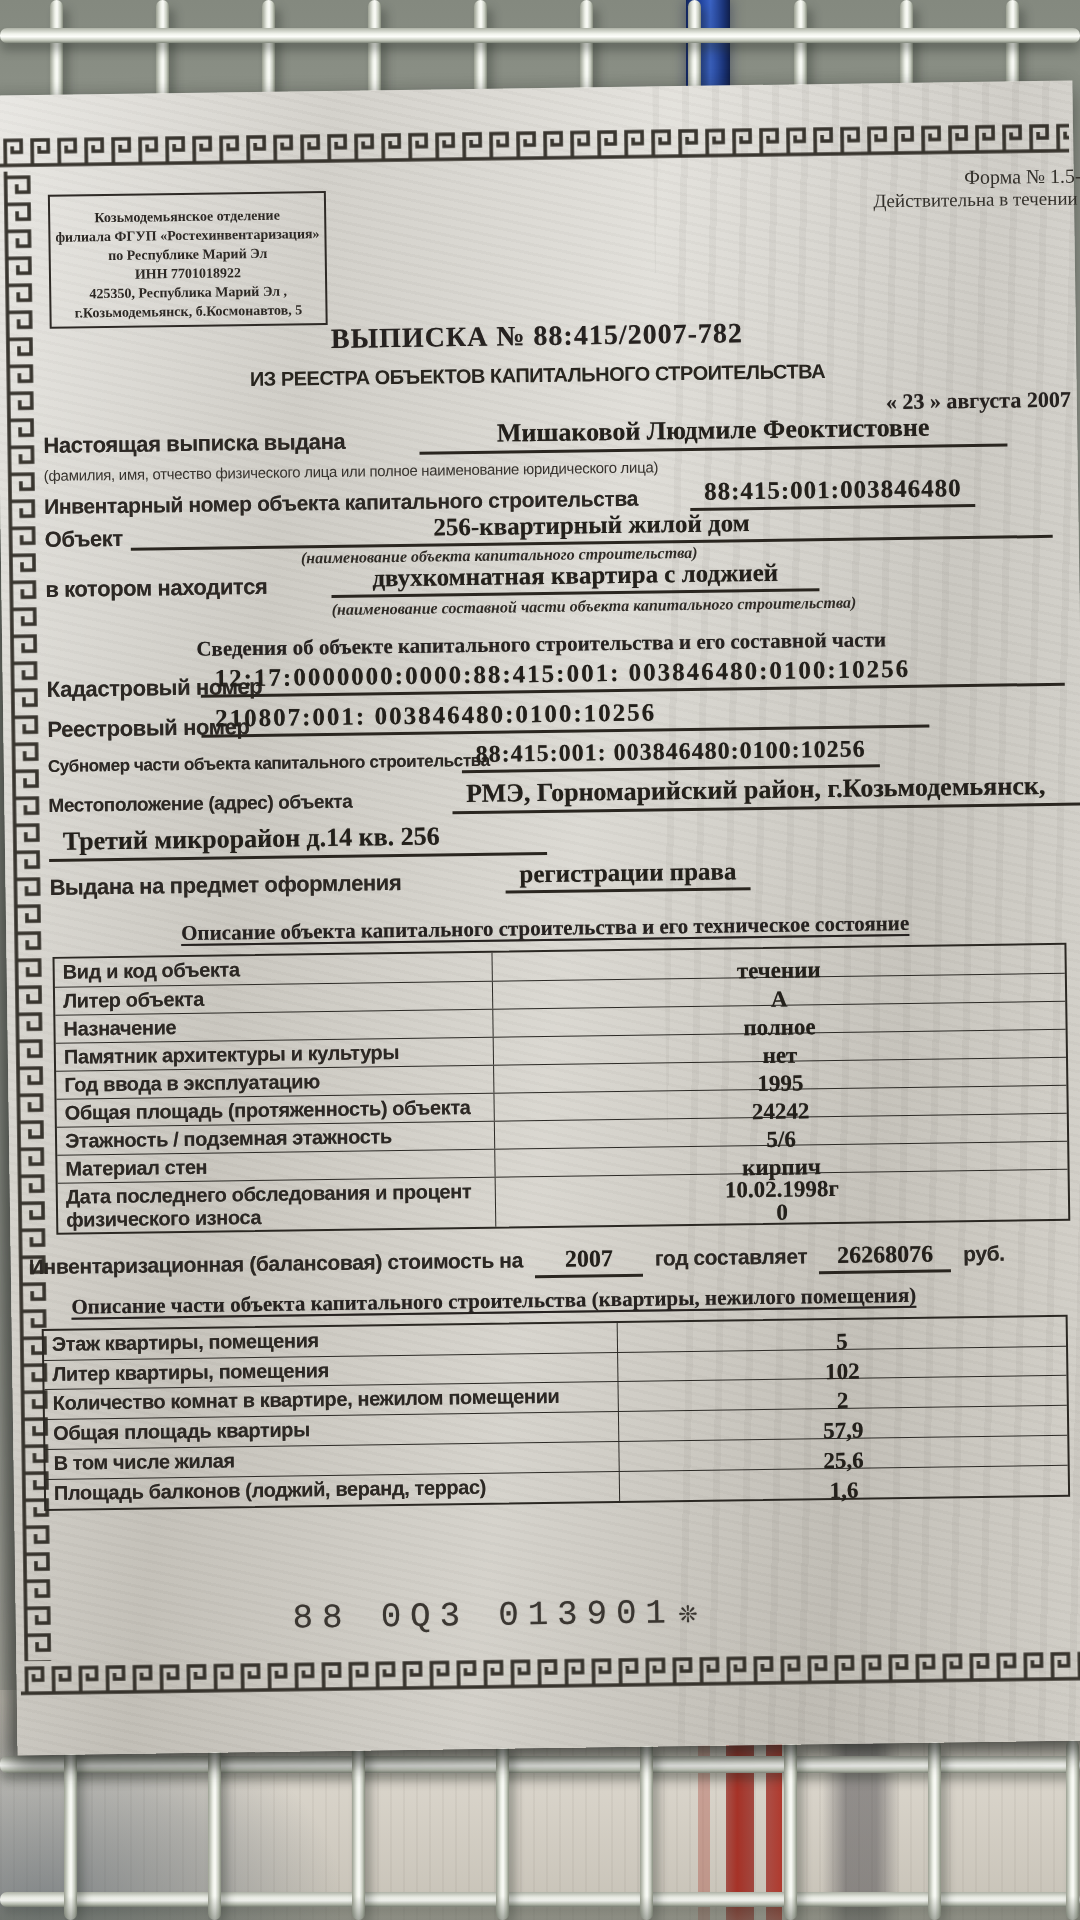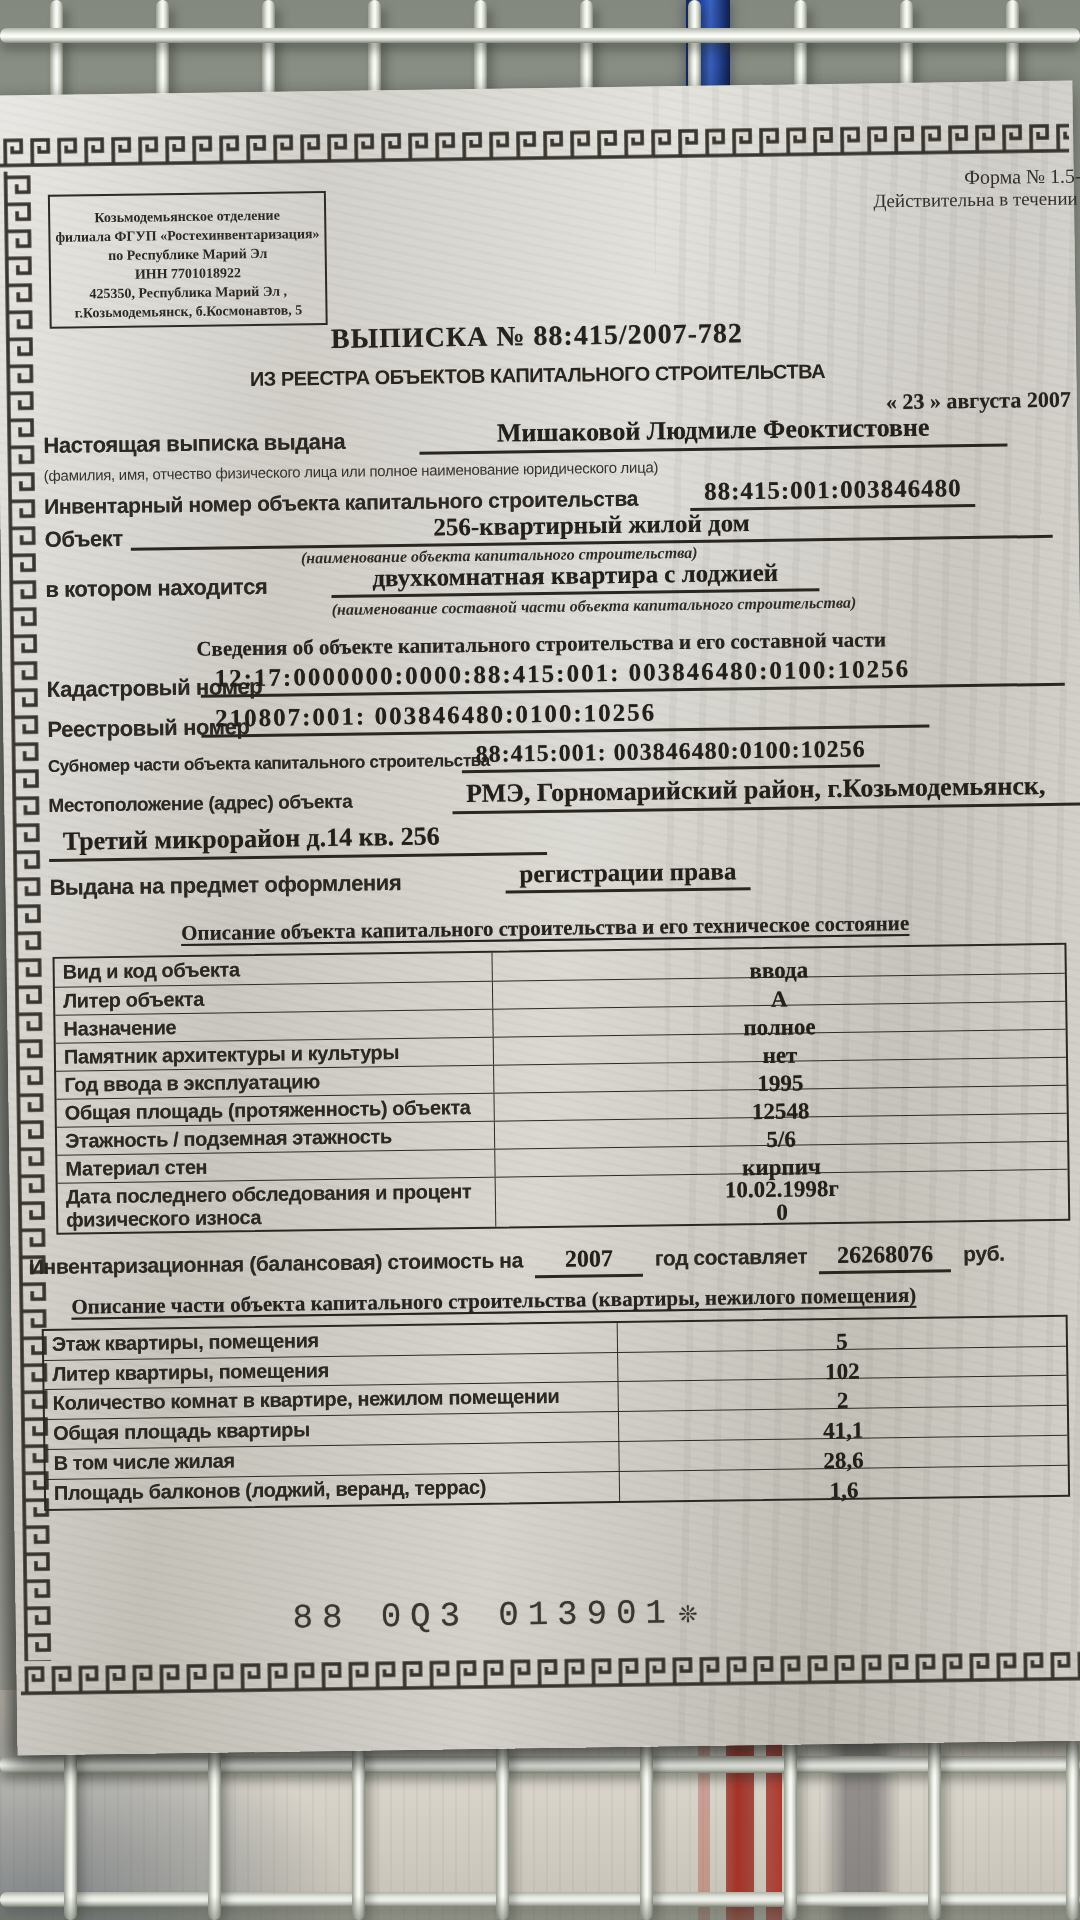--- a/index.html
+++ b/index.html
@@ -163,41 +163,41 @@
     <div class="abs val" style="left:44px;top:732px;width:470px;font-size:26px;">Третий микрорайон  д.14   кв. 256</div>
 
     <div class="abs lbl" style="left:44px;top:780px;">Выдана на предмет оформления</div>
     <div class="abs val" style="left:500px;top:772px;font-size:25px;">регистрации права</div>
 
     <div class="abs hdr" style="left:0;right:0;top:828px;text-align:center;font-size:21px;text-decoration:underline;text-underline-offset:4px;">Описание объекта капитального строительства и его техническое состояние</div>
 
     <div class="tbl t1 abs" style="left:46px;top:862px;width:1010px;">
       <div class="trow" style="height:28px;">
         <div class="tl">Вид и код объекта</div>
-        <div class="tv"><span>ввода</span></div>
+        <div class="tv"><span>течении</span></div>
       </div>
       <div class="trow" style="height:28px;">
         <div class="tl">Литер  объекта</div>
         <div class="tv"><span>А</span></div>
       </div>
       <div class="trow" style="height:28px;">
         <div class="tl">Назначение</div>
         <div class="tv"><span>полное</span></div>
       </div>
       <div class="trow" style="height:28px;">
         <div class="tl">Памятник архитектуры и культуры</div>
         <div class="tv"><span>нет</span></div>
       </div>
       <div class="trow" style="height:28px;">
         <div class="tl">Год ввода в эксплуатацию</div>
         <div class="tv"><span>1995</span></div>
       </div>
       <div class="trow" style="height:28px;">
         <div class="tl">Общая площадь (протяженность) объекта</div>
-        <div class="tv"><span>12548</span></div>
+        <div class="tv"><span>24242</span></div>
       </div>
       <div class="trow" style="height:28px;">
         <div class="tl">Этажность / подземная этажность</div>
         <div class="tv"><span>5/6</span></div>
       </div>
       <div class="trow" style="height:28px;">
         <div class="tl">Материал стен</div>
         <div class="tv"><span>кирпич</span></div>
       </div>
       <div class="trow" style="height:50px;">
@@ -227,25 +227,25 @@
       <div class="trow" style="height:29px;">
         <div class="tl">Литер  квартиры, помещения</div>
         <div class="tv"><span>102</span></div>
       </div>
       <div class="trow" style="height:30px;">
         <div class="tl">Количество комнат в квартире, нежилом помещении</div>
         <div class="tv"><span>2</span></div>
       </div>
       <div class="trow" style="height:30px;">
         <div class="tl">Общая площадь квартиры</div>
-        <div class="tv"><span>41,1</span></div>
+        <div class="tv"><span>57,9</span></div>
       </div>
       <div class="trow" style="height:30px;">
         <div class="tl">В том числе жилая</div>
-        <div class="tv"><span>28,6</span></div>
+        <div class="tv"><span>25,6</span></div>
       </div>
       <div class="trow" style="height:30px;">
         <div class="tl">Площадь балконов (лоджий, веранд, террас)</div>
         <div class="tv"><span>1,6</span></div>
       </div>
     </div>
 
     <div class="abs" style="left:0;right:120px;top:1508px;text-align:center;">
       <span class="stamp">88 0Q3 013901</span>
       <span class="stamp" style="letter-spacing:0;font-size:30px;">❊</span>

